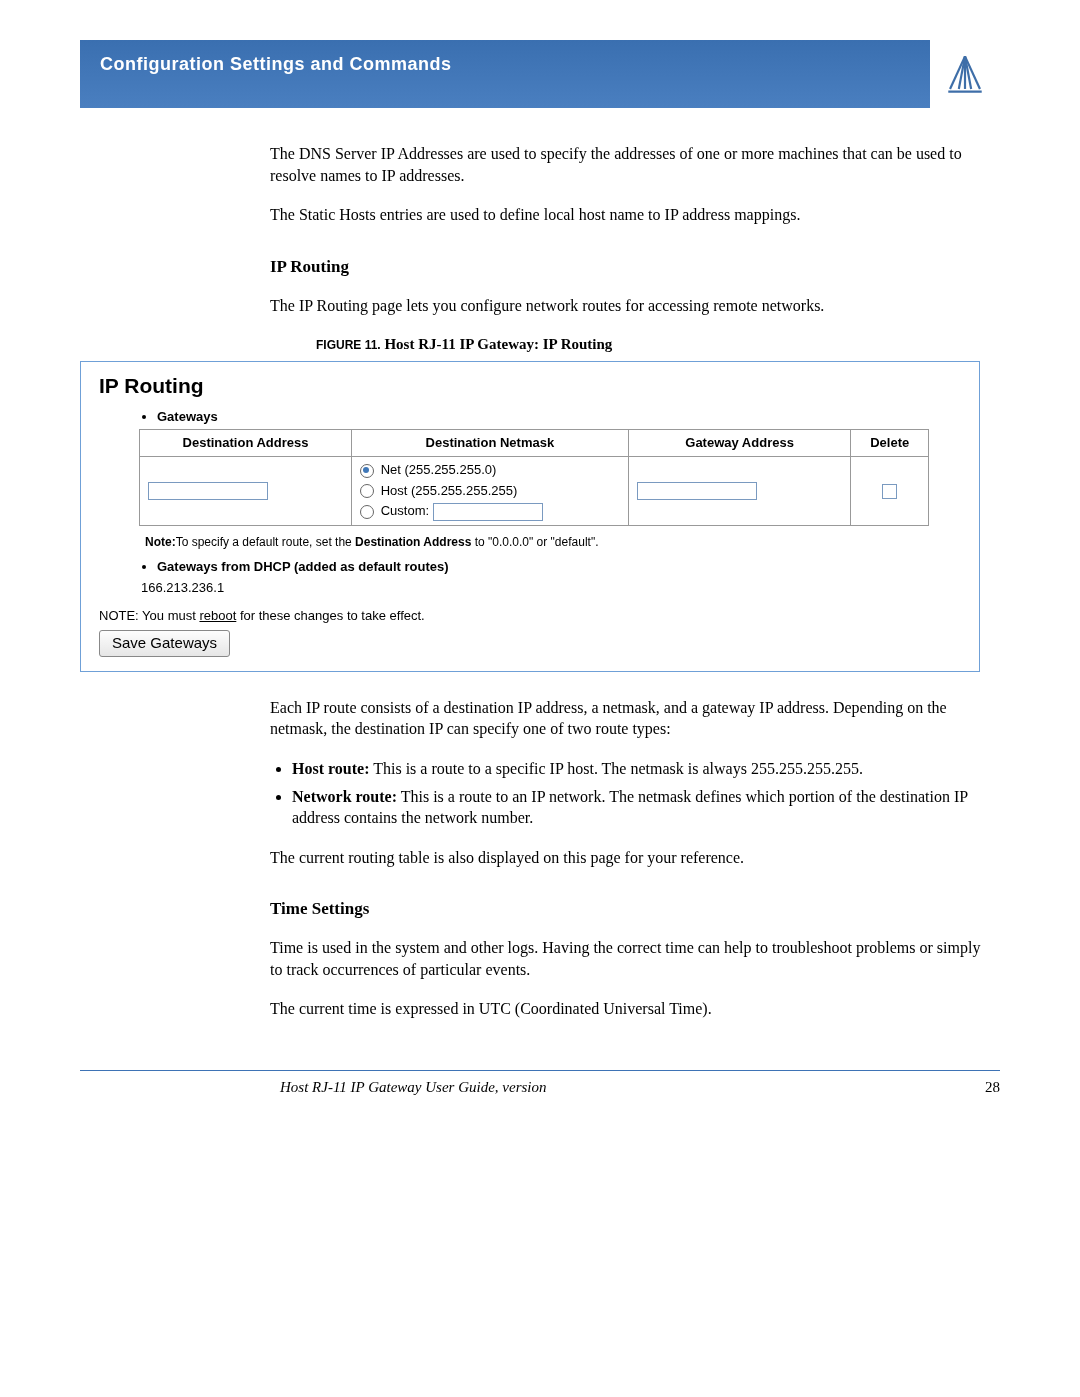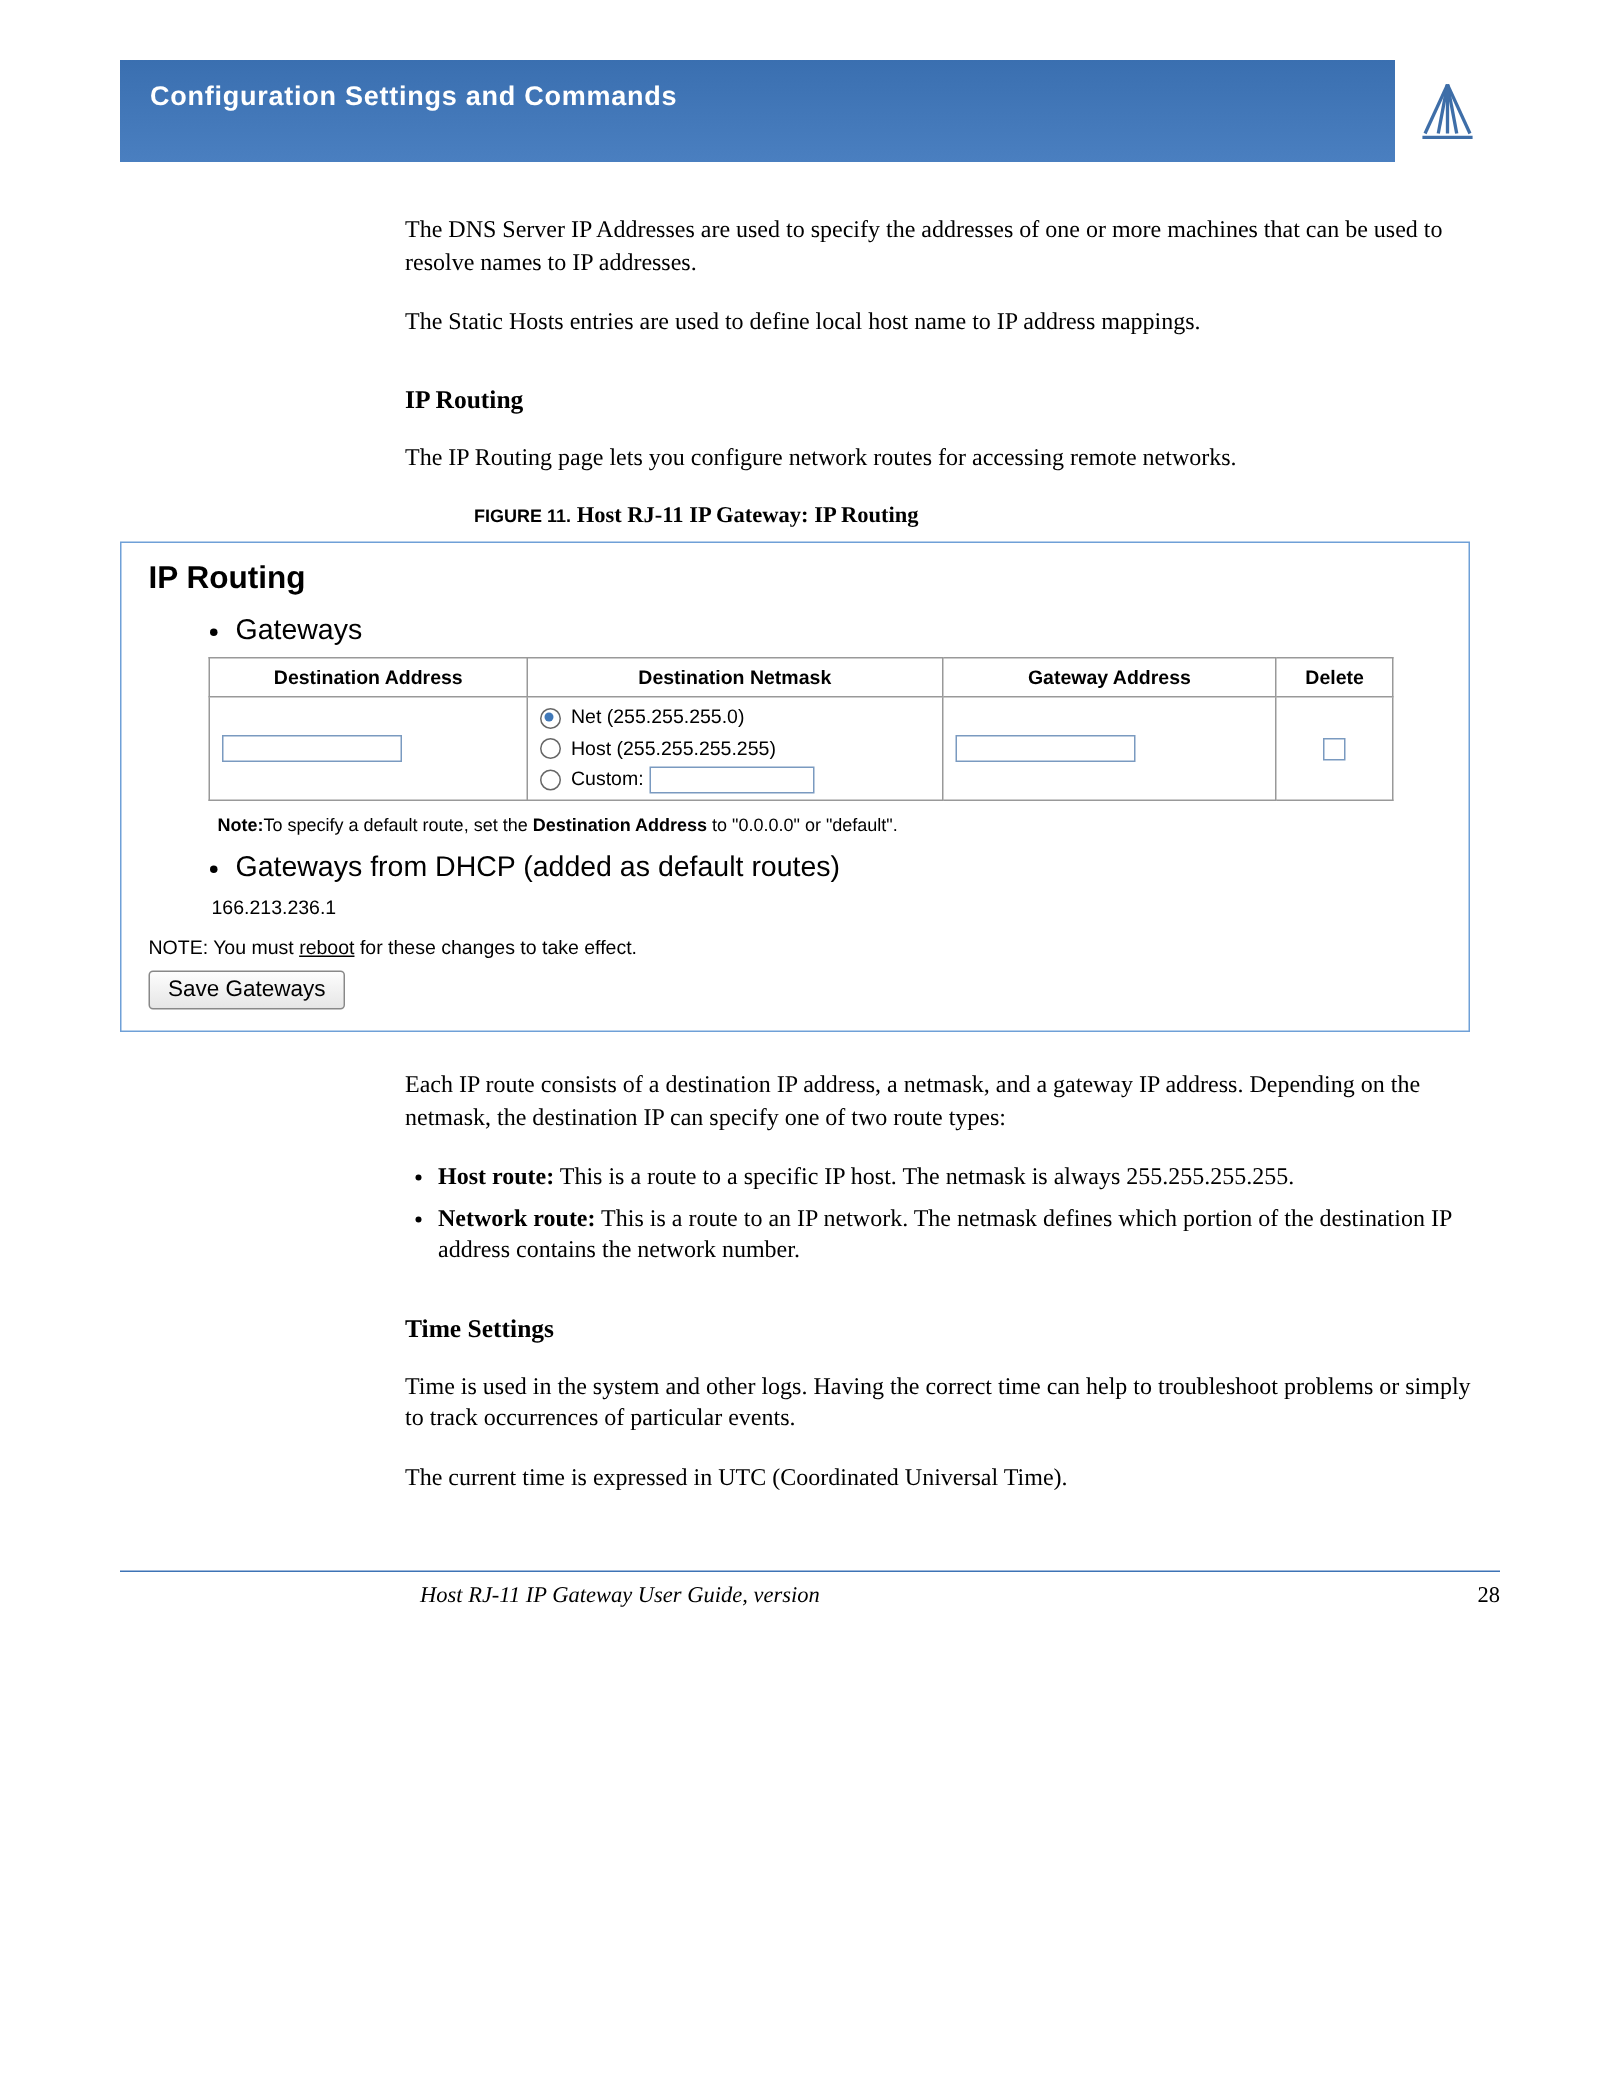--- a/index.html
+++ b/index.html
@@ -90,22 +90,22 @@
   }
   .ss-indent {
     padding-left: 40px;
   }
   .ss-bullet {
     list-style: disc;
     margin: 0 0 4px 0;
     padding-left: 18px;
   }
   .ss-bullet li {
-    font-weight: normal;
-    font-size: 19px;
+    font-weight: bold;
+    font-size: 13px;
     margin-bottom: 2px;
   }
   .ss-table {
     border-collapse: collapse;
     width: 100%;
     max-width: 790px;
     font-size: 13px;
     margin-bottom: 8px;
   }
   .ss-table th, .ss-table td {
@@ -282,20 +282,21 @@
 
     <ul class="body-list">
       <li>
         <b>Host route:</b><span> This is a route to a specific IP host. The netmask is always 255.255.255.255.</span>
       </li>
       <li>
         <b>Network route:</b><span> This is a route to an IP network. The netmask defines which portion of the destination IP address contains the network number.</span>
       </li>
     </ul>
 
+    <p>The current routing table is also displayed on this page for your reference.</p>
 
     <div class="section-heading">Time Settings</div>
     <p>Time is used in the system and other logs. Having the correct time can help to troubleshoot problems or simply to track occurrences of particular events.</p>
     <p>The current time is expressed in UTC (Coordinated Universal Time).</p>
   </div>
 
   <hr class="footer-rule">
   <div class="footer">
     <div class="left">Host RJ-11 IP Gateway User Guide, version</div>
     <div>28</div>

